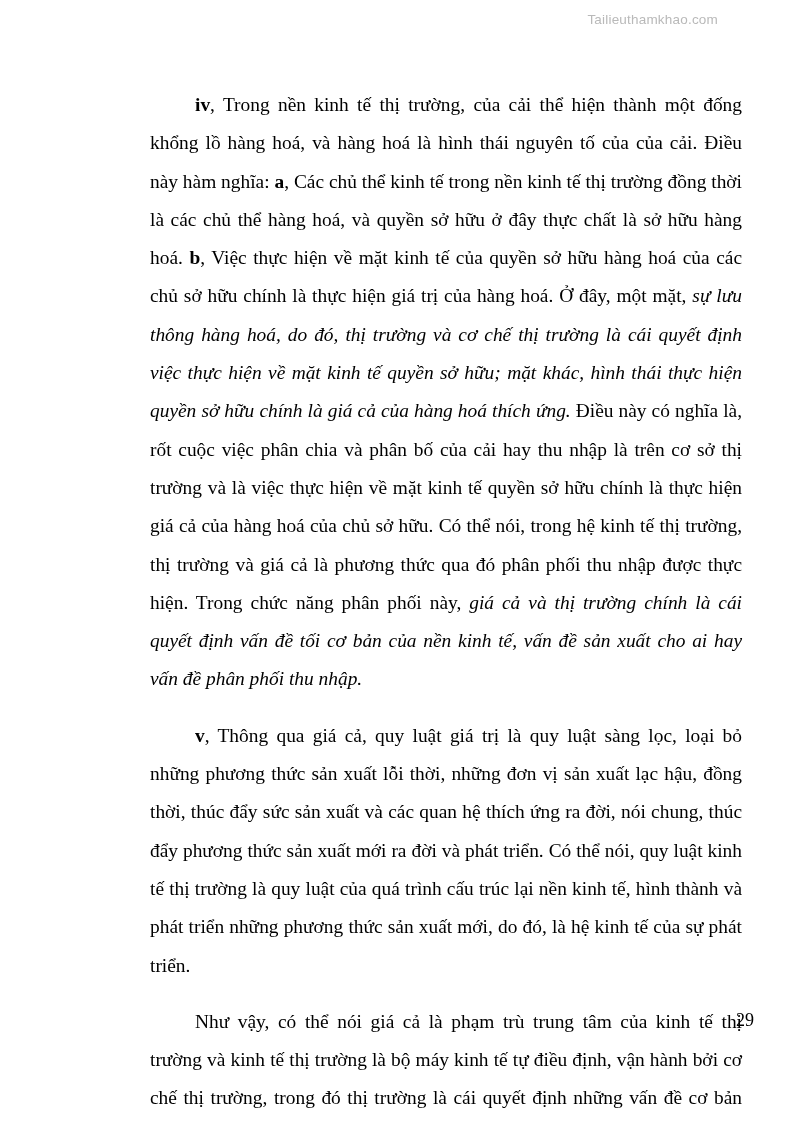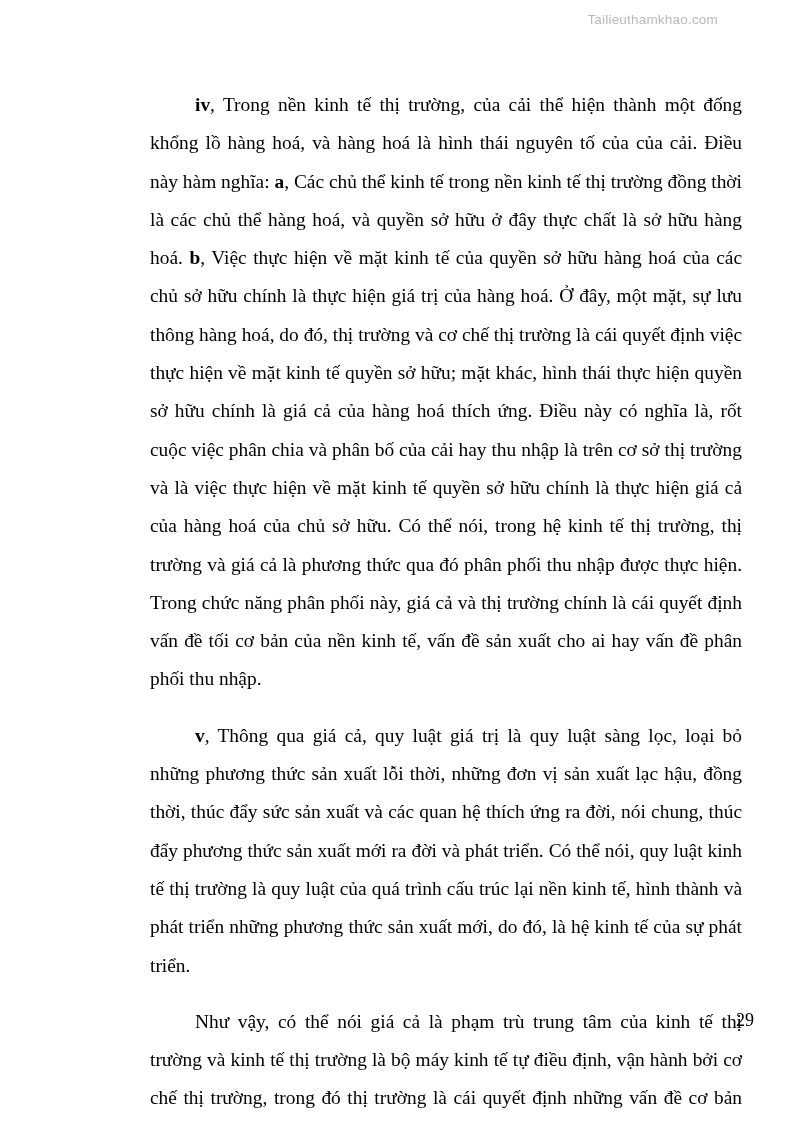--- a/index.html
+++ b/index.html
@@ -44,20 +44,21 @@
     text-indent: 45px;
     hyphens: none;
   }
   p.para + p.para {
     margin-top: 18px;
   }
   .para .lead {
     font-weight: bold;
   }
   .para .em {
+    font-style: italic;
   }
   h3.heading {
     margin: 0;
     font-size: 19.4px;
     line-height: 38.3px;
     font-weight: bold;
     font-style: italic;
     text-indent: 45px;
     text-align: left;
   }

